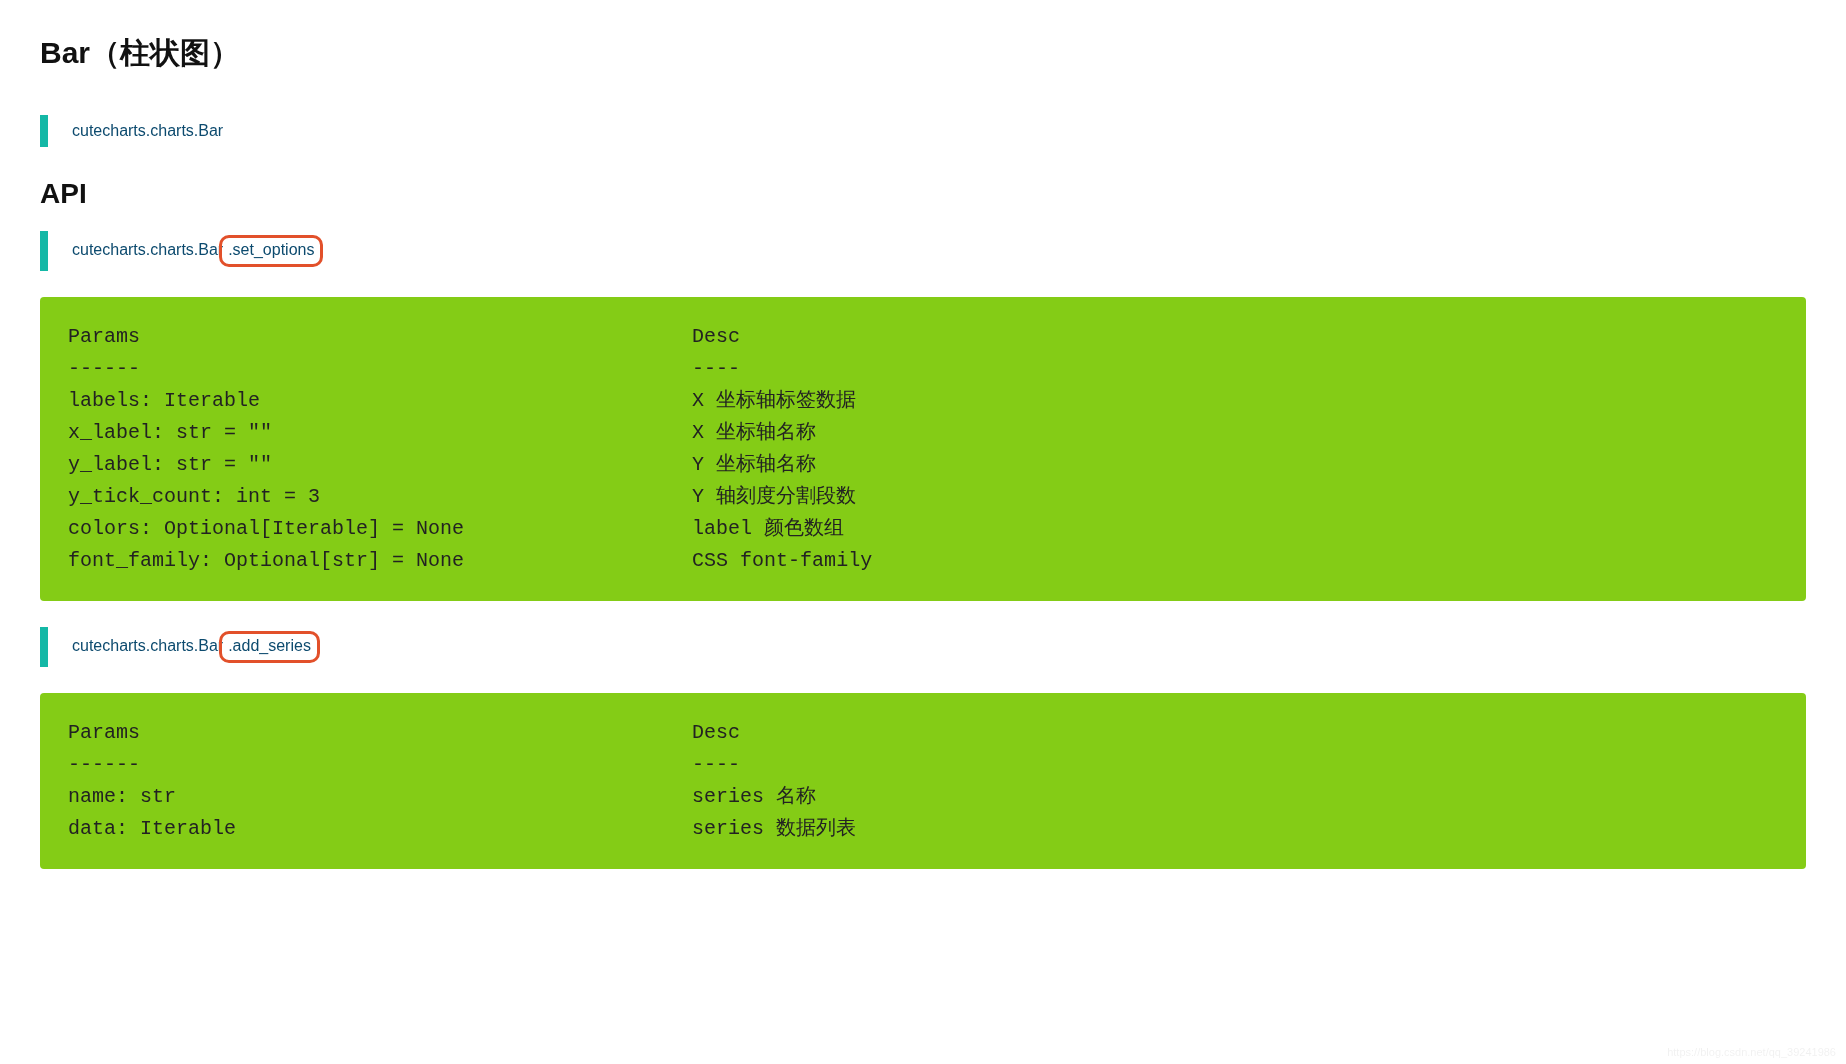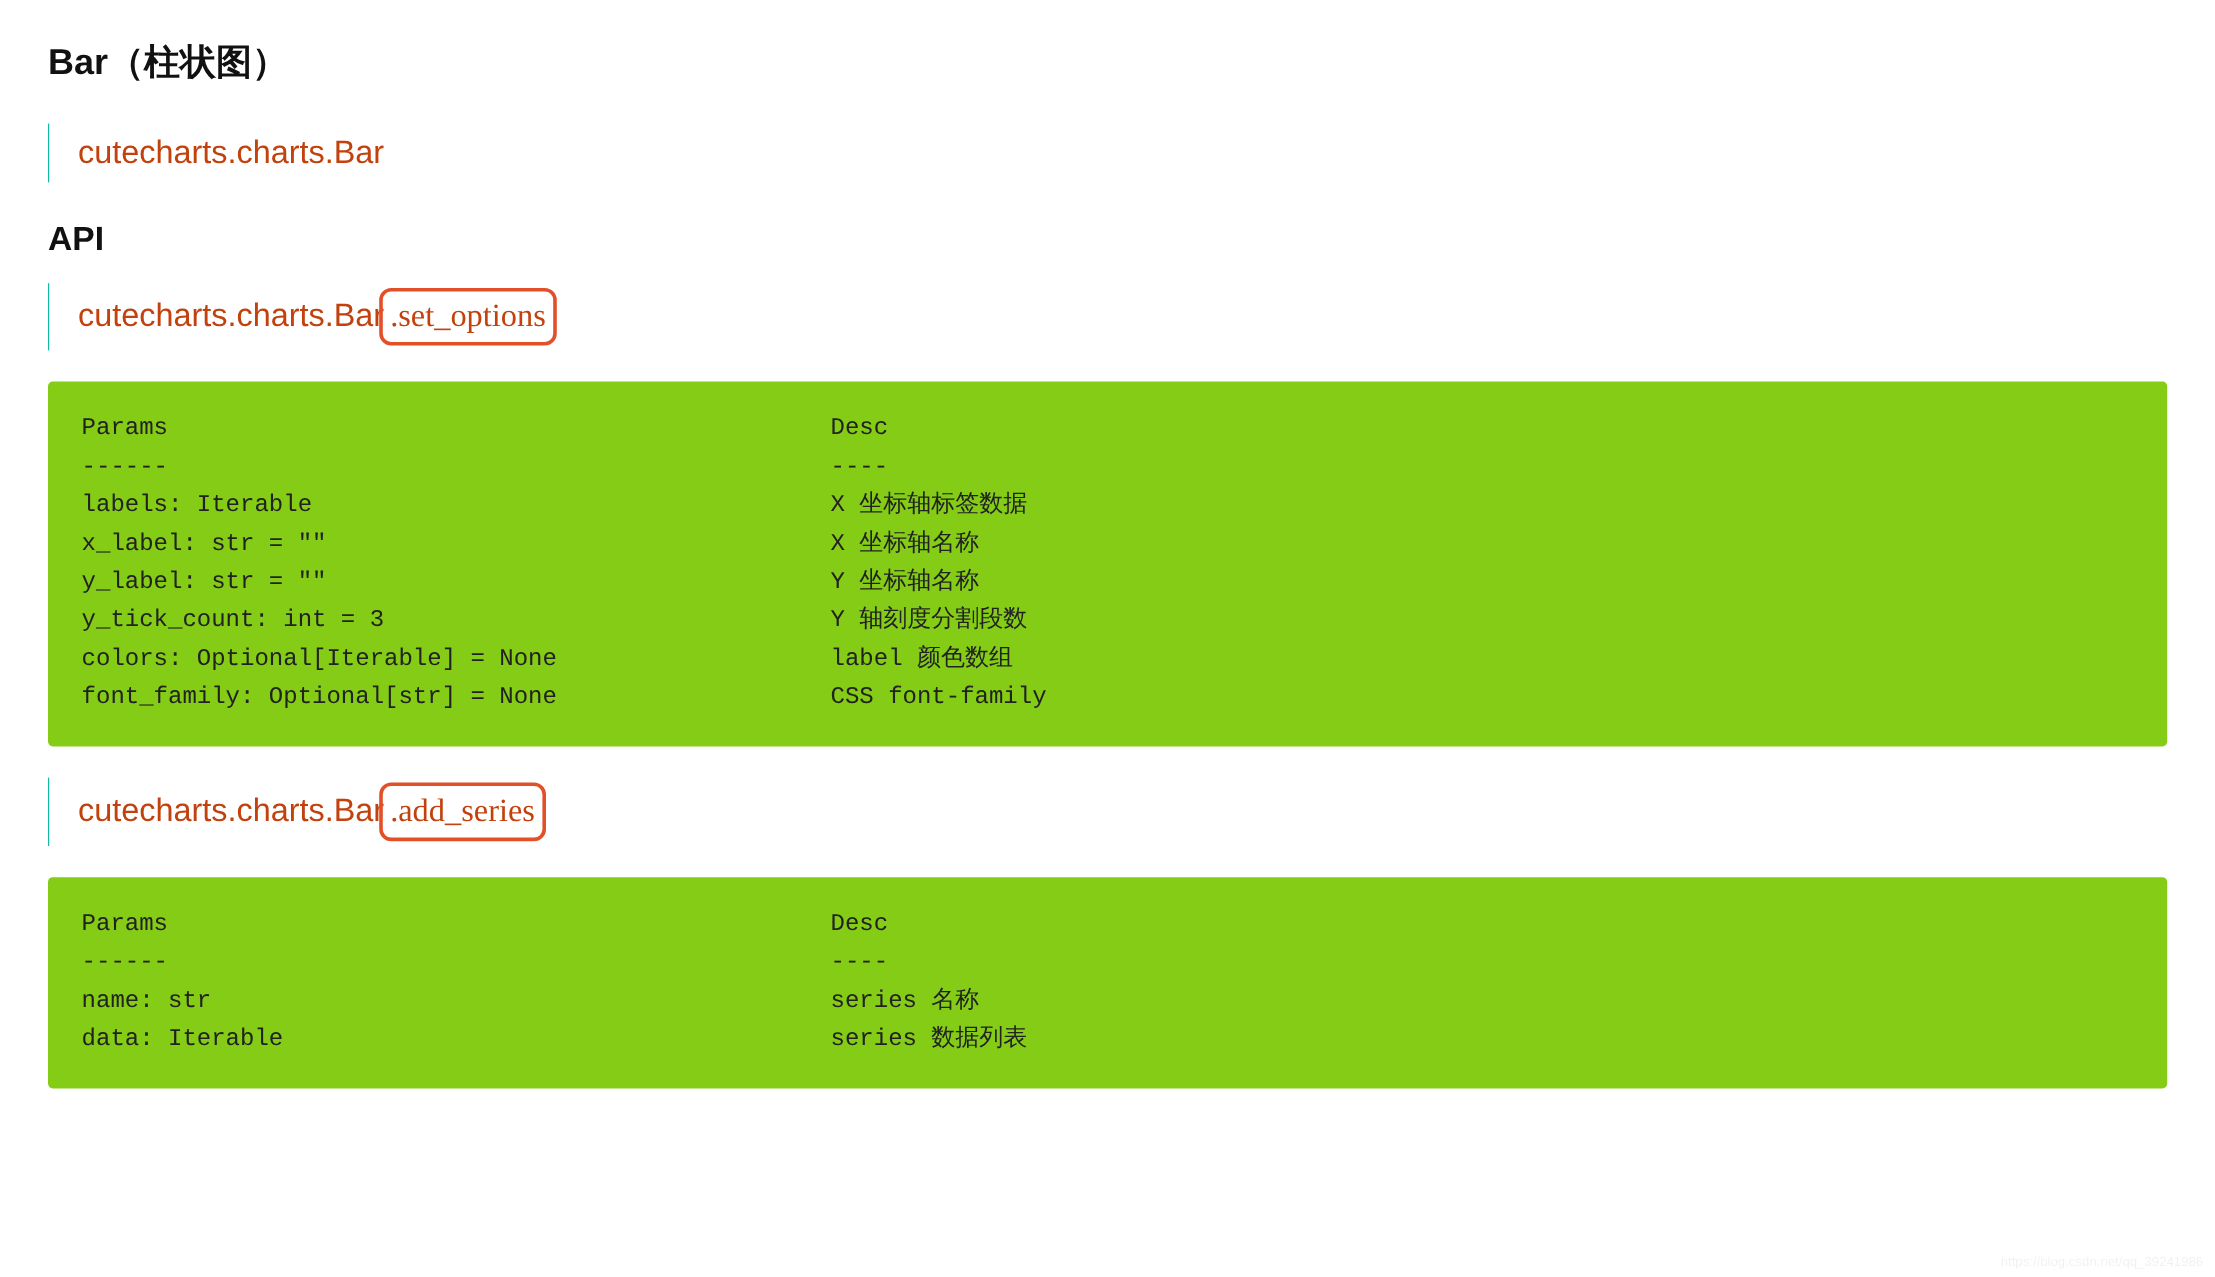--- a/index.html
+++ b/index.html
@@ -7,49 +7,48 @@
       font-family: -apple-system, BlinkMacSystemFont, "Segoe UI", "PingFang SC", "Hiragino Sans GB", sans-serif;
       background: #ffffff;
       color: #1a1a1a;
       padding: 30px 40px;
       font-size: 18px;
       line-height: 1.5;
     }
     h1.page-title {
       font-size: 30px;
       font-weight: 700;
-      margin-bottom: 28px;
+      margin-bottom: 40px;
       color: #111;
     }
     h2.section-title {
       font-size: 28px;
       font-weight: 700;
       margin: 18px 0 16px 0;
       color: #111;
     }
     blockquote.api-quote {
-      border-left: 1px solid #14b8a6;
+      border-left: 8px solid #14b8a6;
       padding: 4px 0 4px 24px;
       margin: 14px 0 26px 0;
-      color: #c2410c;
-      font-size: 27px;
+      color: #0c4a6e;
+      font-size: 16px;
       font-weight: 400;
       position: relative;
     }
     blockquote.api-quote .prefix,
     blockquote.api-quote .suffix {
       display: inline;
     }
     .highlight-box {
       border: 3px solid #e2502a;
       border-radius: 10px;
       padding: 0 6px 2px 6px;
       display: inline-block;
       margin-left: -4px;
-      font-family: Liberation Serif, serif;
     }
     pre.code-block {
       background: #84cc16;
       padding: 24px 28px;
       border-radius: 4px;
       font-family: "SFMono-Regular", Menlo, Consolas, "Courier New", monospace;
       font-size: 20px;
       line-height: 1.6;
       color: #222;
       overflow-x: auto;

